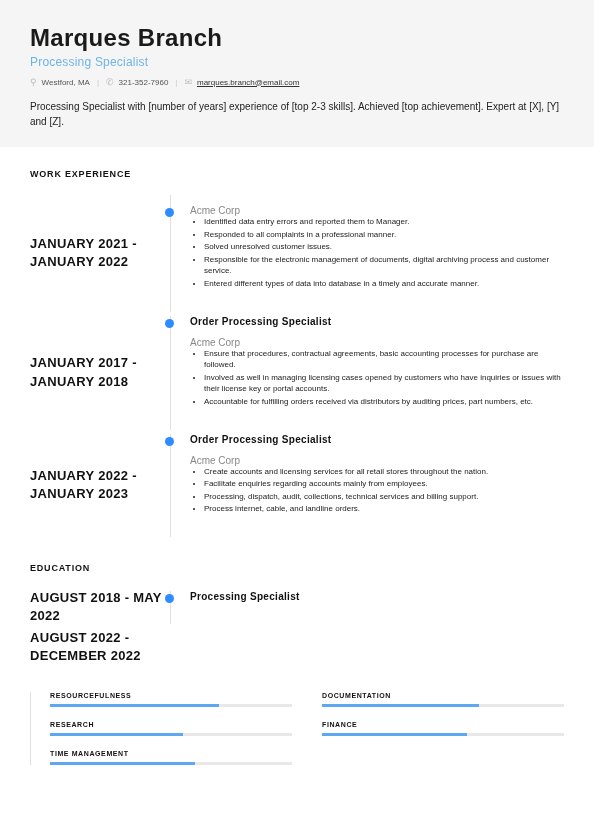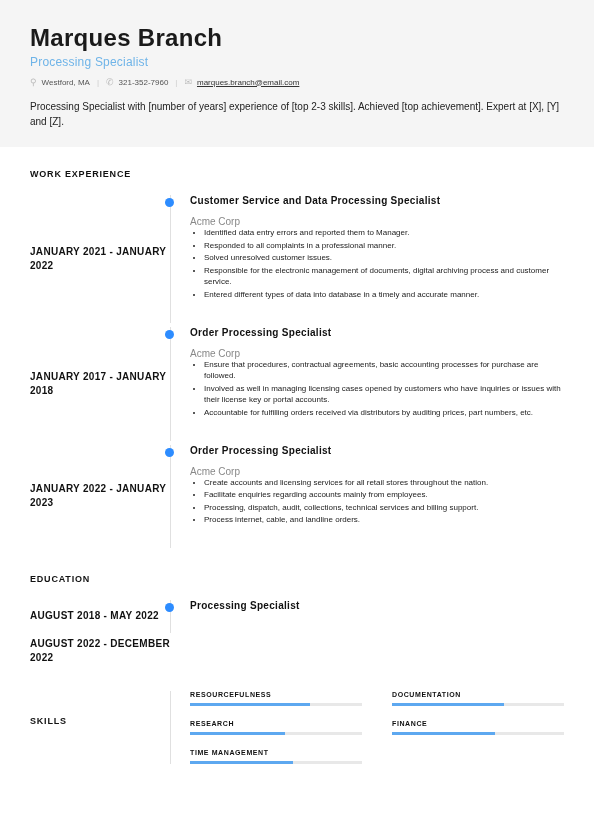--- a/index.html
+++ b/index.html
@@ -7,21 +7,21 @@
 .header{background:#f5f5f5;padding:24px 30px 18px}
 .name{font-size:24px;font-weight:700;color:#1a1a1a;letter-spacing:.3px}
 .title{color:#6fb4e8;font-size:12px;margin-top:3px;font-weight:500;letter-spacing:.2px}
 .contact{margin-top:8px;font-size:8px;color:#555;display:flex;align-items:center;gap:5px}
 .icon{color:#bbb;font-size:9px}
 .sep{color:#ccc;margin:0 2px}
 .email{text-decoration:underline;color:#333}
 .summary{font-size:10px;color:#222;line-height:1.5;margin-top:12px}
 .body{display:flex;padding:22px 30px 40px}
 .sect-h{font-size:9px;font-weight:700;letter-spacing:.8px;color:#111;margin-bottom:12px;text-transform:uppercase}
-.date{font-size:10px;font-weight:700;color:#111;line-height:1.4;letter-spacing:.3px}
+.date{font-size:13px;font-weight:700;color:#111;line-height:1.4;letter-spacing:.3px}
 .entry{position:relative;padding-left:20px;margin-bottom:22px}
 .dot{position:absolute;left:-5px;top:3px;width:9px;height:9px;background:#2d8cff;border-radius:50%}
 .job-title{font-size:10px;font-weight:700;color:#111;letter-spacing:.3px}
 .company{font-size:10px;color:#888;margin-top:10px}
 .bullets{padding-left:14px}
 .bullets li{font-size:8px;color:#222;line-height:1.45;margin-bottom:1px}
 .row{display:flex;align-items:center;margin-bottom:4px}
 .row .left-col{width:140px;flex-shrink:0}
 .row .right-col{flex:1;position:relative}
 .skills-grid{display:grid;grid-template-columns:1fr 1fr;gap:14px 30px;padding-left:20px}
@@ -63,21 +63,20 @@
 
     <div id="work-rows">
         <div class="row">
           <div class="left-col">
             <div class="date">JANUARY 2021 - JANUARY 2022</div>
           </div>
           <div class="right-col timeline">
             <div class="vline"></div>
             <div class="entry">
               <div class="dot"></div>
-              <div class="job-title">Customer Service and Data Processing Specialist</div>
               <div class="company">Acme Corp</div>
               <ul class="bullets">
                 <li>Identified data entry errors and reported them to Manager.</li>
                 <li>Responded to all complaints in a professional manner.</li>
                 <li>Solved unresolved customer issues.</li>
                 <li>Responsible for the electronic management of documents, digital archiving process and customer service.</li>
                 <li>Entered different types of data into database in a timely and accurate manner.</li>
               </ul>
             </div>
           </div>
@@ -146,23 +145,20 @@
         <div class="row">
           <div class="left-col">
             <div class="date">AUGUST 2022 - DECEMBER 2022</div>
           </div>
         </div>
       </div>
 
     <div class="sect-gap"></div>
 
     <div class="row">
-      <div class="left-col">
-        <div class="sect-h">SKILLS</div>
-      </div>
       <div class="right-col timeline">
         <div class="vline"></div>
         <div class="skills-grid" id="skills-grid">
             <div>
               <div class="skill-name">RESOURCEFULNESS</div>
               <div class="bar">
                 <div class="bar-fill" style="width: 70%;"></div>
               </div>
             </div>
             <div>

